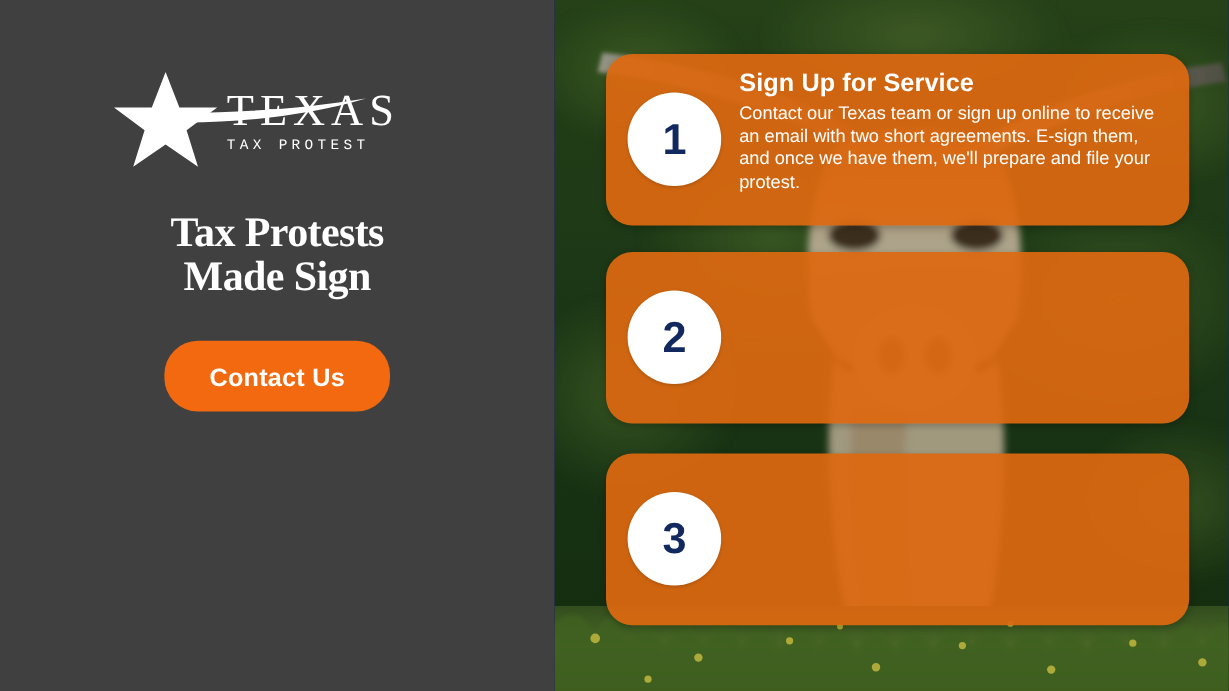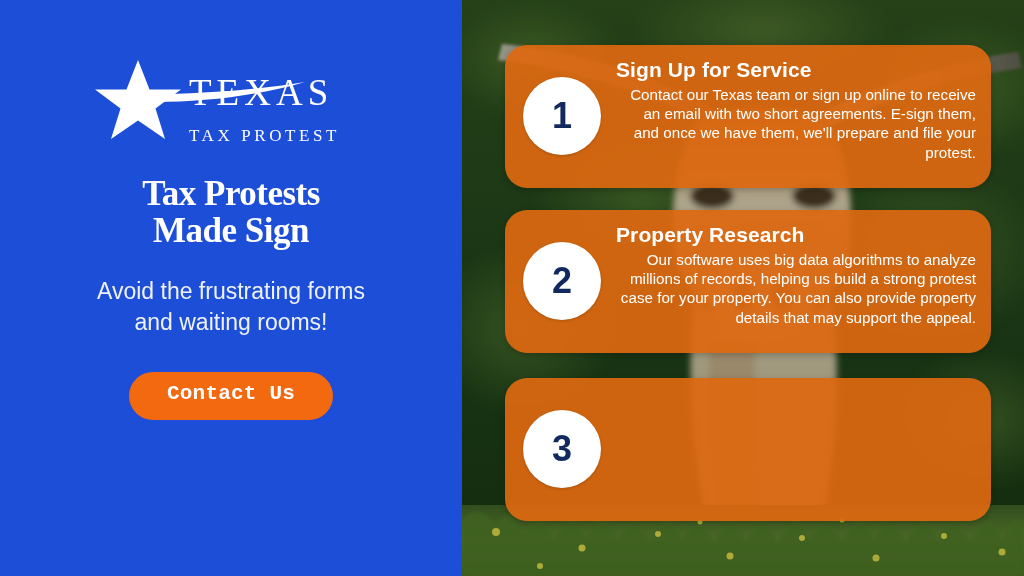--- a/index.html
+++ b/index.html
@@ -7,21 +7,21 @@
   body {
     font-family:"Liberation Sans", sans-serif;
     background:#0c2a5e;
     overflow:hidden;
   }
   .stage { position:relative; width:1024px; height:576px; overflow:hidden; }
 
   
   .left-panel {
     position:absolute; left:0; top:0; width:462px; height:576px;
-    background:#1d4ed8;
+    background:#404040;
     display:flex; flex-direction:column; align-items:center;
     z-index:3;
   }
   .logo-wrap {
     margin-top:58px; width:300px; height:84px;
     display:flex; align-items:center; justify-content:center;
     position:relative;
   }
   .logo-svg { display:block; }
 
@@ -44,25 +44,25 @@
     font-weight:400;
     width:400px;
   }
   .cta-wrap { margin-top:34px; }
   .cta-button {
     display:inline-block;
     background:#f2690f;
     color:#ffffff;
     font-size:21px;
     font-weight:bold;
-    padding:10px 38px 15px 38px;
+    padding:20px 38px 15px 38px;
     border:none;
     border-radius:28px;
     cursor:pointer;
-    font-family:Liberation Mono, monospace;
+    font-family:Liberation Sans, sans-serif;
     letter-spacing:0.2px;
   }
 
   
   .right-panel {
     position:absolute; left:462px; top:0; width:562px; height:576px;
     overflow:hidden; z-index:1;
   }
   .photo-bg { position:absolute; inset:0; }
 
@@ -113,21 +113,20 @@
     font-weight:bold;
     line-height:1.15;
     margin-bottom:3px;
     letter-spacing:0.1px;
   }
   .card-text {
     color:#ffffff;
     font-size:15.2px;
     line-height:1.26;
     font-weight:400;
-    text-align:right;
   }
 </style>
 </head>
 <body>
 
 <div class="stage">
 
   <div class="right-panel">
     <svg class="photo-bg" width="562" height="576" viewBox="0 0 562 576" preserveAspectRatio="xMidYMid slice">
       <defs>
@@ -237,55 +236,47 @@
       <svg class="logo-svg" width="280" height="84" viewBox="0 0 280 84">
         <g fill="#ffffff">
 
           <path d="M47 2 L58.5 31.5 L90 31.5 L64.5 50.5 L74 81 L47 62.5 L20 81 L29.5 50.5 L4 31.5 L35.5 31.5 Z"></path>
 
           <path d="M62 36 C 110 36, 165 32, 214 24 C 166 38, 112 44, 64 44 Z"></path>
         </g>
       </svg>
       <div style="position:absolute; left:108px; top:16px; text-align:left;">
         <div style="font-family:'Liberation Serif','DejaVu Serif',serif;color:#ffffff;font-size:37px;letter-spacing:5px;line-height:1;">TEXAS</div>
-        <div style="font-family:Liberation Serif, serif;color:#ffffff;font-size:17px;letter-spacing:3.6px;margin-top:16px;line-height:1;">TAX PROTEST</div>
+        <div style="font-family:Liberation Mono, monospace;color:#ffffff;font-size:12px;letter-spacing:3.6px;margin-top:4px;line-height:1;">TAX PROTEST</div>
       </div>
     </div>
 
     <h1 class="headline">
       <span>Tax Protests</span><br>
       <span>Made Sign</span>
     </h1>
 
-    <p class="subhead">
-      <span>Avoid the frustrating forms</span><br>
-      <span>and waiting rooms!</span>
-    </p>
 
     <div class="cta-wrap">
       <button class="cta-button">Contact Us</button>
     </div>
   </div>
 
   <div class="cards-layer">
 
     <div class="card" id="card-1">
       <div class="badge">1</div>
       <div class="card-body">
         <div class="card-title">Sign Up for Service</div>
         <div class="card-text">Contact our Texas team or sign up online to receive an email with two short agreements. E-sign them, and once we have them, we'll prepare and file your protest.</div>
       </div>
     </div>
 
     <div class="card" id="card-2">
       <div class="badge">2</div>
-      <div class="card-body">
-        <div class="card-title">Property Research</div>
-        <div class="card-text">Our software uses big data algorithms to analyze millions of records, helping us build a strong protest case for your property. You can also provide property details that may support the appeal.</div>
-      </div>
     </div>
 
     <div class="card" id="card-3">
       <div class="badge">3</div>
       <div class="card-body">
       </div>
     </div>
 
   </div>
 </div>

